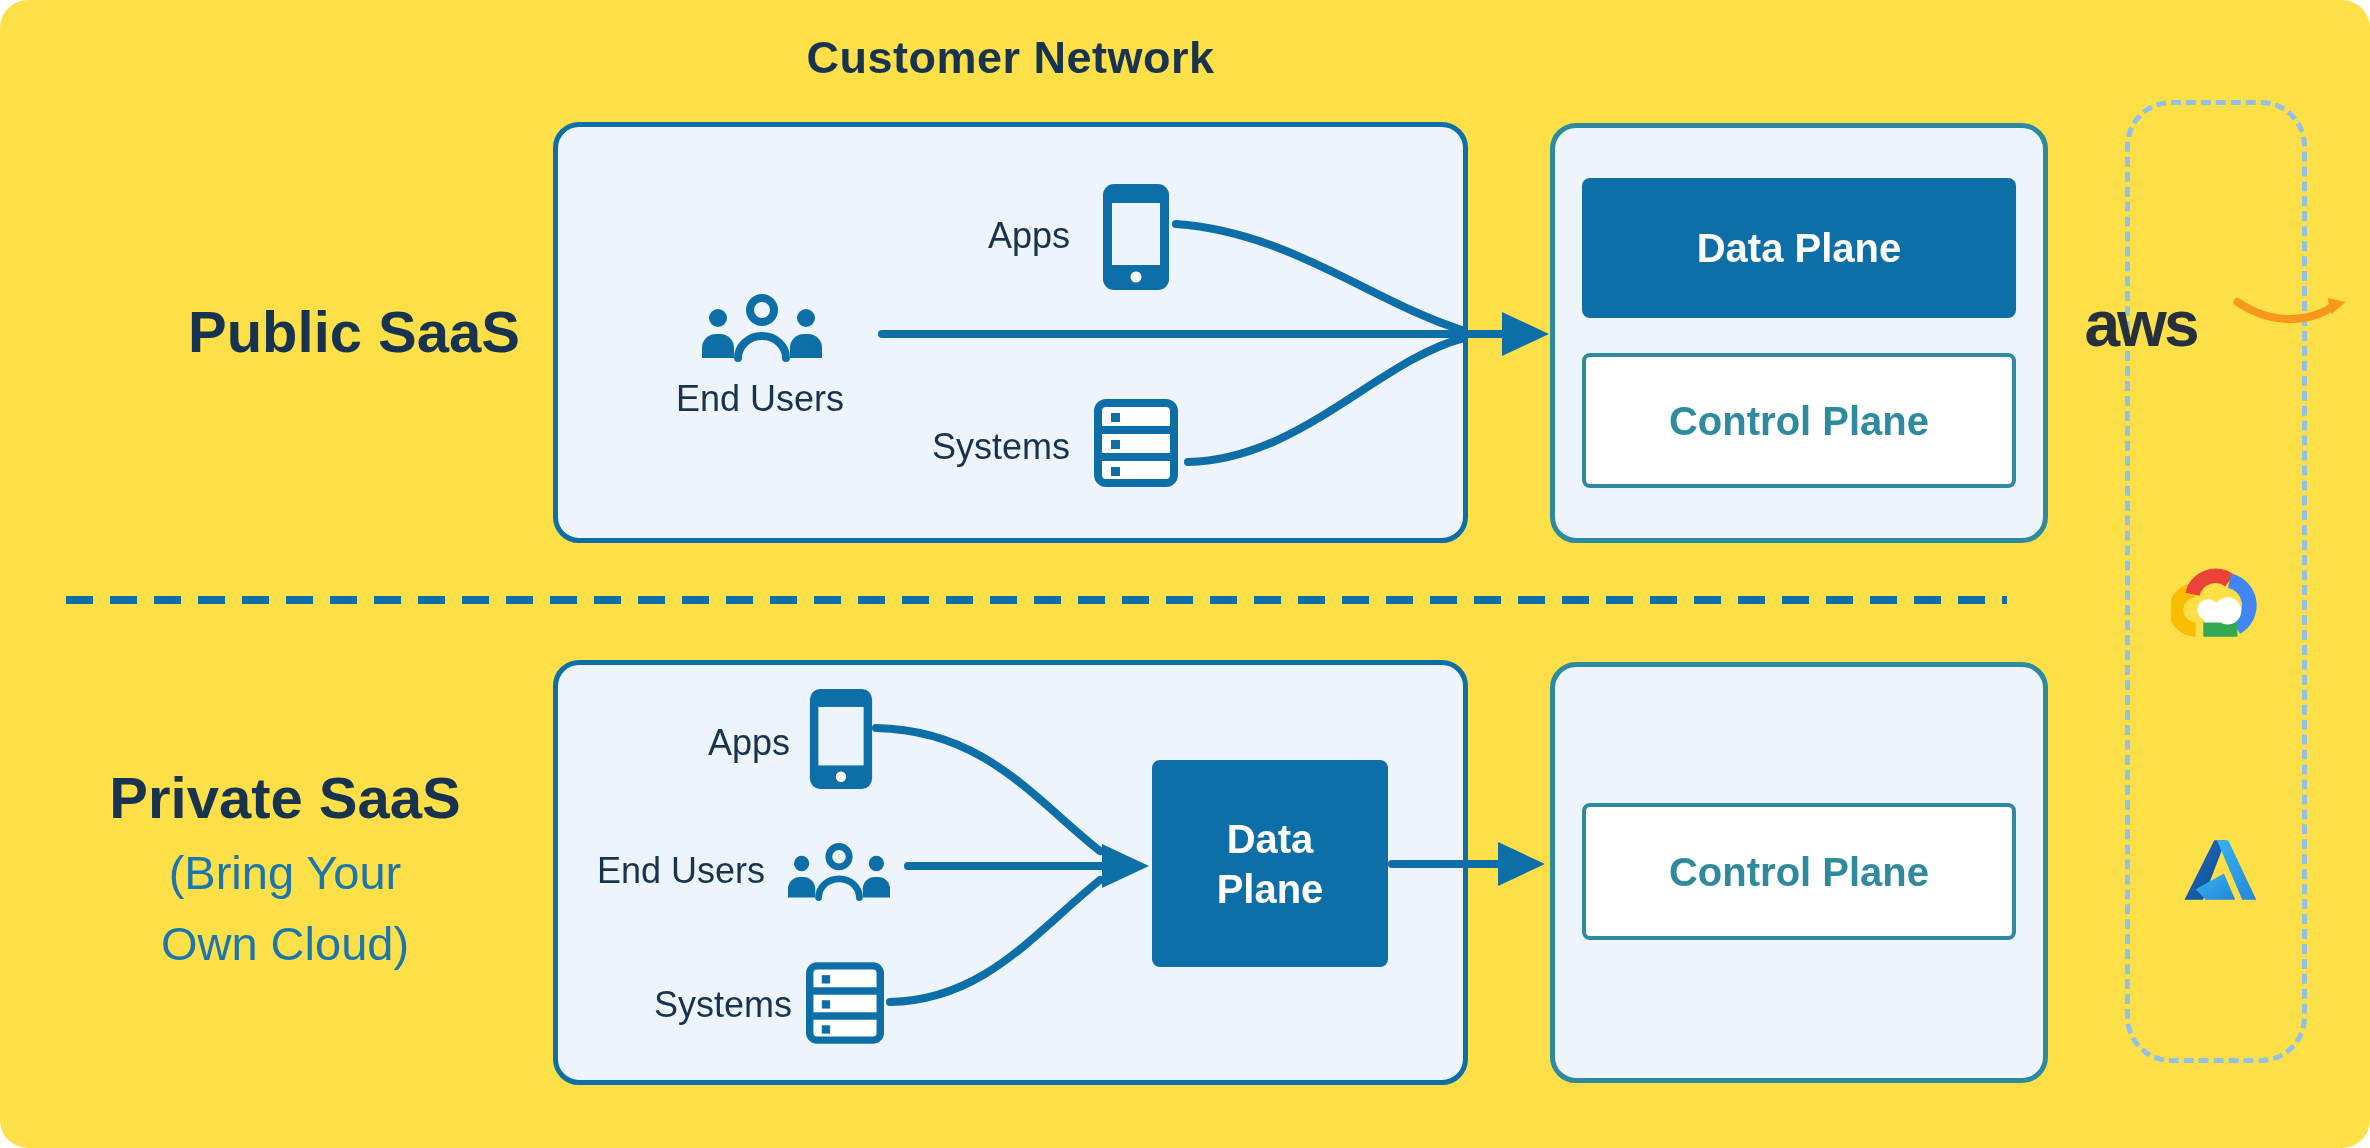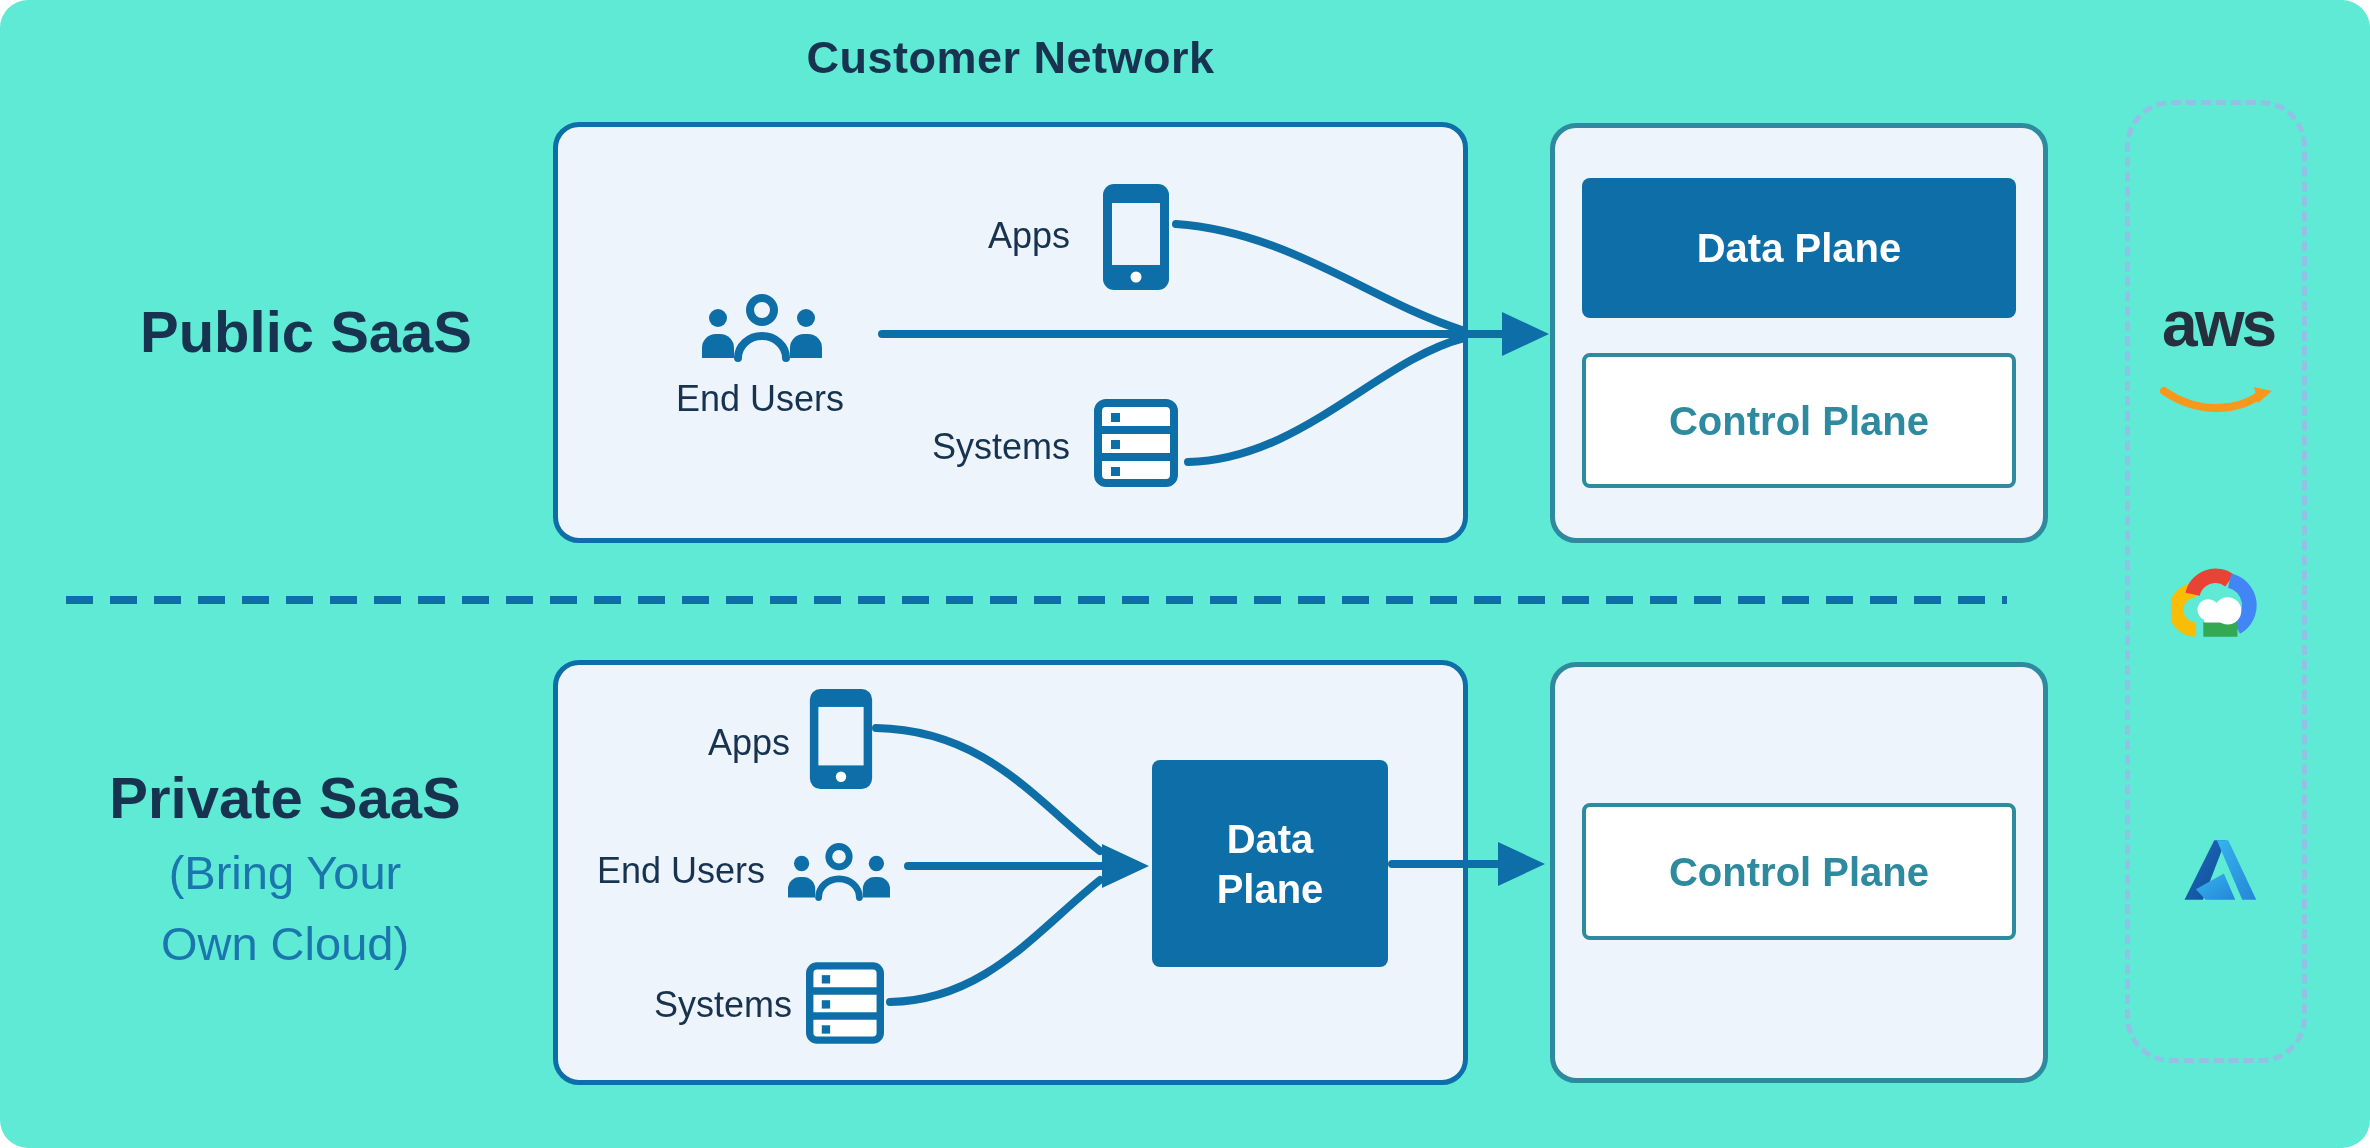--- a/index.html
+++ b/index.html
@@ -1,17 +1,17 @@
 <!DOCTYPE html>
 <html><head>
 <meta charset="utf-8">
 <style>
   html,body{margin:0;padding:0;background:#ffffff;}
   .canvas{
-    position:relative;width:2370px;height:1148px;background:#5eead4;
+    position:relative;width:2370px;height:1148px;background:#fde047;
     border-radius:28px;overflow:hidden;
     font-family:"Liberation Sans",sans-serif;
   }
   *{box-sizing:border-box;}
   .net-header{
     position:absolute;text-align:center;font-size:45px;font-weight:600;
     color:#17334f;letter-spacing:.5px;
   }
   .row-title{
     position:absolute;text-align:center;font-size:58px;font-weight:600;color:#17334f;
@@ -31,33 +31,33 @@
   .icon-label{
     position:absolute;font-size:36px;color:#17334f;white-space:nowrap;
   }
   .icon-label.right{text-align:right;}
   .icon-label.center{text-align:center;}
   .icon{position:absolute;}
   .arrows{position:absolute;left:0;top:0;pointer-events:none;}
   .rail{
     position:absolute;border:5px dashed #93c1e6;border-radius:46px;background:transparent;
   }
-  .logo{position:absolute;left:50%;transform:translateX(-50%);display:flex;flex-direction:column;align-items:flex-end;gap:35px;}
+  .logo{position:absolute;left:50%;transform:translateX(-50%);display:flex;flex-direction:row;align-items:flex-start;gap:35px;}
   .aws-word{
     font-size:64px;font-weight:700;color:#252f3e;letter-spacing:-3px;line-height:.85;
   }
 </style>
 </head>
 <body>
 
 <div class="canvas">
 
   <div class="net-header" style="left:553px;top:32px;width:915px;">Customer Network</div>
 
-  <div class="row-title" style="left:76px;top:298px;width:460px;">Public SaaS</div>
+  <div class="row-title" style="left:60px;top:298px;width:460px;text-align:right;">Public SaaS</div>
   <div class="row-title" style="left:40px;top:756px;width:490px;margin-top:8px;">Private SaaS</div>
   <div class="row-subtitle" style="left:40px;top:838px;width:490px;">
     <span>(Bring Your</span><br>
     <span>Own Cloud)</span>
   </div>
 
   <div class="box blue-border" style="left:553px;top:122px;width:915px;height:421px;"></div>
 
   <div class="box teal-border" style="left:1550px;top:123px;width:498px;height:420px;"></div>
   <div class="plane filled" style="left:1582px;top:178px;width:434px;height:140px;">Data Plane</div>

